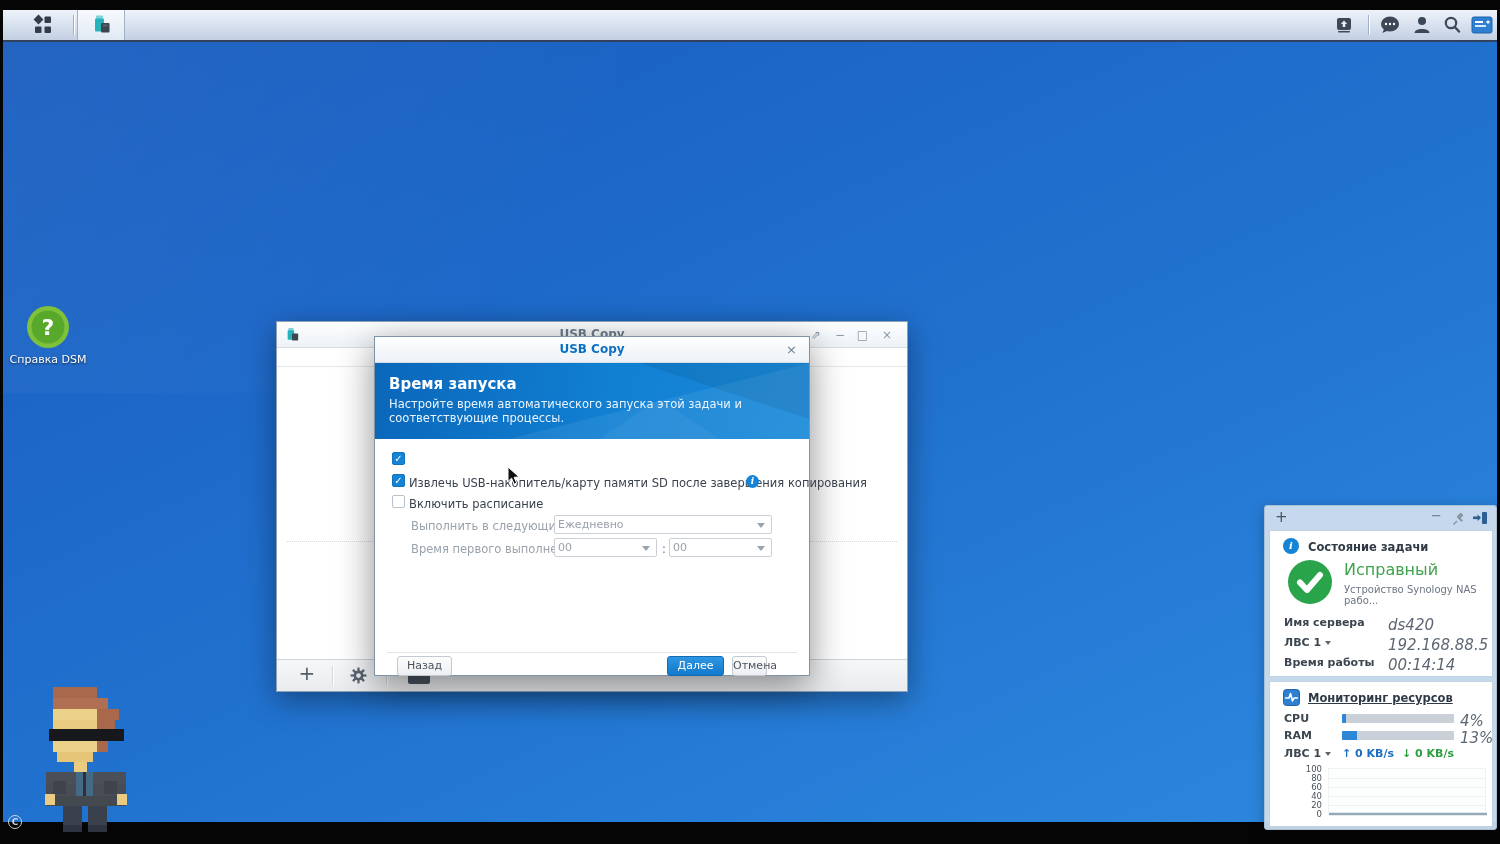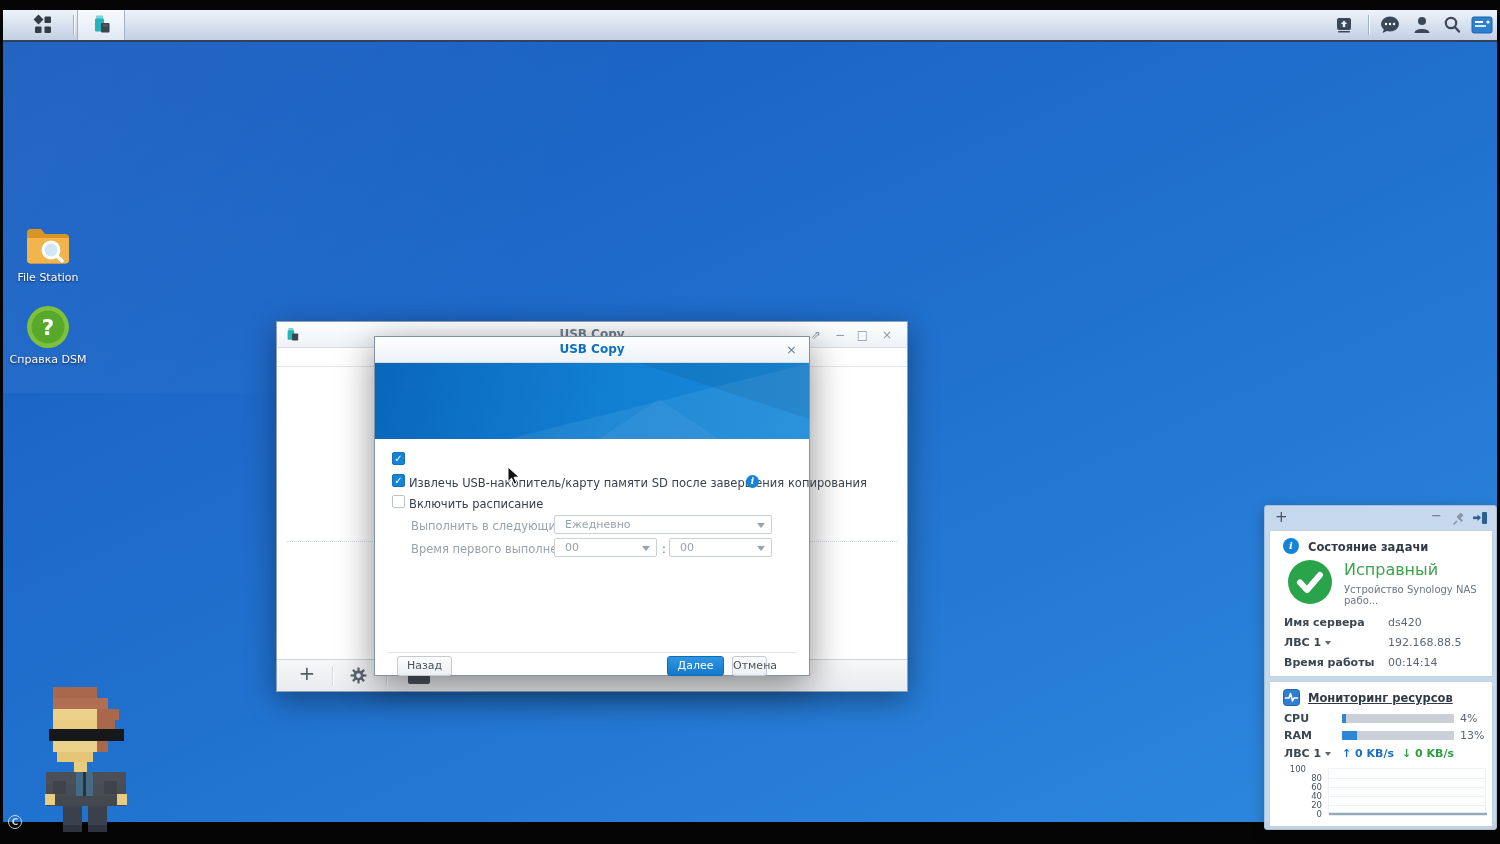--- a/index.html
+++ b/index.html
@@ -47,40 +47,40 @@
   .banner h1 { font-size:15px; font-weight:bold; color:#fff; }
   .banner p { font-size:11.5px; color:#eaf4fc; line-height:14px; margin-top:4px; width:400px; }
 
   .chk { position:absolute; width:13px; height:13px; border-radius:2px; cursor:pointer; }
   .chk.on { background:#1584d6; border:1px solid #1172bd; color:#fff; font-size:10px;
     line-height:12px; text-align:center; font-weight:bold; }
   .chk.off { background:#fff; border:1px solid #b9c2cb; }
   .chk-label { position:absolute; font-size:11.5px; color:#39424d; white-space:nowrap; }
   .dis-label { position:absolute; font-size:11.5px; color:#99a2ac; white-space:nowrap; }
   .sel { position:absolute; height:19px; background:#fff; border:1px solid #c9d0d7;
-    border-radius:2px; font-size:11px; color:#99a2ac; line-height:17px; padding-left:10px; cursor:pointer; }
+    border-radius:2px; font-size:11px; color:#99a2ac; line-height:17px; padding-left:3px; cursor:pointer; }
   .sel .arrow { position:absolute; right:6px; top:7px; width:0; height:0;
     border-left:4px solid transparent; border-right:4px solid transparent; border-top:5px solid #9aa4ad; }
   .info-badge { position:absolute; width:13px; height:13px; border-radius:50%; background:#1584d6;
     color:#fff; font-size:9px; font-weight:bold; text-align:center; line-height:13px;
     font-family:"DejaVu Serif", serif; font-style:italic; }
 
   .btn { position:absolute; height:20px; border-radius:3px; font-size:11px; text-align:center;
     line-height:18px; cursor:pointer; }
   .btn-gray { background:linear-gradient(#fcfcfc,#eceff2); border:1px solid #c3cad1; color:#4a545e; }
   .btn-blue { background:linear-gradient(#2e96e2,#1379cb); border:1px solid #116cb5; color:#fff; }
 
   
   .wpanel { position:absolute; left:1264px; top:505px; width:233px; height:325px;
     background:rgba(206,221,238,0.95); border:1px solid #a9bfd4; border-radius:3px;
     box-shadow:0 4px 14px rgba(0,0,0,0.25); }
   .wcard { position:absolute; left:4px; width:224px; background:#fff; border:1px solid #c3d2e0; }
   .wtitle { position:absolute; font-size:11.5px; font-weight:bold; color:#303a46; }
   .wlabel { position:absolute; font-size:11px; font-weight:bold; color:#3c4650; }
-  .wvalue { position:absolute; font-size:11px; color:#5c6773; }
+  .wvalue { position:absolute; font-size:15px; color:#5c6773;font-style:italic; }
   .bar-track { position:absolute; height:9px; width:112px; background:#c9d0d7; border-radius:1px; }
   .bar-fill { height:9px; background:#2e86d6; border-radius:1px 0 0 1px; }
   .caret { display:inline-block; width:0; height:0; border-left:3.5px solid transparent;
     border-right:3.5px solid transparent; border-top:4px solid #5c6773; margin-left:4px; vertical-align:middle; }
   .tick { position:absolute; font-size:8.5px; color:#49535d; width:26px; text-align:right; }
   .gridline { position:absolute; left:0; right:0; height:1px; background:#edf1f4; }
 
   .toolbar { position:absolute; left:0; right:0; bottom:0; height:32px;
     background:linear-gradient(#f6f7f8,#e9ebee); border-top:1px solid #cfd4d9; }
   .tool-div { position:absolute; top:6px; width:1px; height:20px; background:#d4d9de; box-shadow:1px 0 0 #fff; }
@@ -145,31 +145,20 @@
         <rect x="1" y="1" width="20" height="16" rx="2" fill="#2e7fd0" stroke="#1c64ae"></rect>
         <rect x="4" y="5" width="8" height="2" fill="#fff"></rect>
         <rect x="4" y="9" width="11" height="2" fill="#d7e9fa"></rect>
         <circle cx="17" cy="6" r="1.6" fill="#fff"></circle>
       </svg>
     </div>
   </div>
 
 
 
-  <div class="dicon" style="left:0px; top:226px;">
-    <div class="art" style="height:40px;">
-      <svg width="48" height="40" viewBox="0 0 48 40">
-        <path d="M3 6 C3 4 4.5 3 6.5 3 H17 L21 8 H41.5 C43.5 8 45 9.5 45 11.5 V34 C45 36 43.5 37.5 41.5 37.5 H6.5 C4.5 37.5 3 36 3 34 Z" fill="#d99523"></path>
-        <path d="M3 12 H45 V34 C45 36 43.5 37.5 41.5 37.5 H6.5 C4.5 37.5 3 36 3 34 Z" fill="#f2b44c"></path>
-        <circle cx="27" cy="24" r="8" fill="#cfe7f6" stroke="#fff" stroke-width="3"></circle>
-        <line x1="33" y1="30" x2="38" y2="35" stroke="#fff" stroke-width="3.5" stroke-linecap="round"></line>
-      </svg>
-    </div>
-    <div class="dlabel">File Station</div>
-  </div>
 
   <div class="dicon" style="left:0px; top:304px;">
     <div class="art" style="height:44px;">
       <svg width="46" height="46" viewBox="0 0 46 46">
         <circle cx="23" cy="23" r="21" fill="#7ec13a"></circle>
         <circle cx="23" cy="23" r="16.5" fill="#58a82b"></circle>
         <text x="23" y="31" text-anchor="middle" font-size="22" font-weight="bold" fill="#fff" font-family="DejaVu Sans, sans-serif">?</text>
       </svg>
     </div>
     <div class="dlabel">Справка DSM</div>
@@ -219,20 +208,22 @@
     <div class="win-titlebar">
       <div class="dlg-title">USB Copy</div>
       <span class="win-ctl" style="right:12px; color:#70808f; font-size:13px;"><span>×</span></span>
     </div>
 
     <div class="banner">
       <div class="facet" style="right:0; top:0; width:300px; height:76px; clip-path:polygon(100% 0,100% 100%,0 100%); background:rgba(255,255,255,0.07);"></div>
       <div class="facet" style="right:0; top:0; width:170px; height:56px; clip-path:polygon(0 0,100% 0,100% 100%); background:rgba(0,0,0,0.07);"></div>
       <div class="facet" style="right:90px; bottom:0; width:120px; height:40px; clip-path:polygon(50% 0,100% 100%,0 100%); background:rgba(255,255,255,0.05);"></div>
       <div style="position:absolute; left:14px; top:12px;">
+        <h1>Время запуска</h1>
+        <p>Настройте время автоматического запуска этой задачи и соответствующие процессы.</p>
       </div>
     </div>
 
     <div class="chk on" style="left:17px; top:115px;"><span>✓</span></div>
 
     <div class="chk on" style="left:17px; top:137px;"><span>✓</span></div>
     <div class="chk-label" style="left:34px; top:139px;">Извлечь USB-накопитель/карту памяти SD после завершения копирования</div>
     <div class="info-badge" style="left:371px; top:138px;"><span>i</span></div>
 
     <div class="chk off" style="left:17px; top:158px;"></div>
@@ -316,21 +307,21 @@
       <div class="wlabel" style="left:14px; top:47px;">RAM</div>
       <div class="bar-track" style="left:72px; top:49px;">
           <div class="bar-fill" style="width: 13%;"></div>
         </div>
       <div class="wvalue" style="left:190px; top:47px;">13%</div>
 
       <div class="wlabel" style="left:14px; top:65px;"><span>ЛВС 1</span><span class="caret"></span></div>
       <div class="abs" style="left:72px; top:65px; font-size:11px; color:#1c6fc0; font-weight:bold;"><span>↑</span> <span>0 KB/s</span></div>
       <div class="abs" style="left:132px; top:65px; font-size:11px; color:#2f9e41; font-weight:bold;"><span>↓</span> <span>0 KB/s</span></div>
 
-      <div class="tick" style="left:10px; top:82px;">100</div>
+      <div class="tick" style="left:26px; top:82px;">100</div>
       <div class="tick" style="left:26px; top:91px;">80</div>
       <div class="tick" style="left:26px; top:100px;">60</div>
       <div class="tick" style="left:26px; top:109px;">40</div>
       <div class="tick" style="left:26px; top:118px;">20</div>
       <div class="tick" style="left:26px; top:127px;">0</div>
       <div class="abs" style="left:58px; top:86px; width:158px; height:47px; background:#fdfefe; border:1px solid #eef2f5;">
         <div class="gridline" style="top:9px;"></div>
           <div class="gridline" style="top:18px;"></div>
         <div class="gridline" style="top:27px;"></div>
           <div class="gridline" style="top:36px;"></div>

